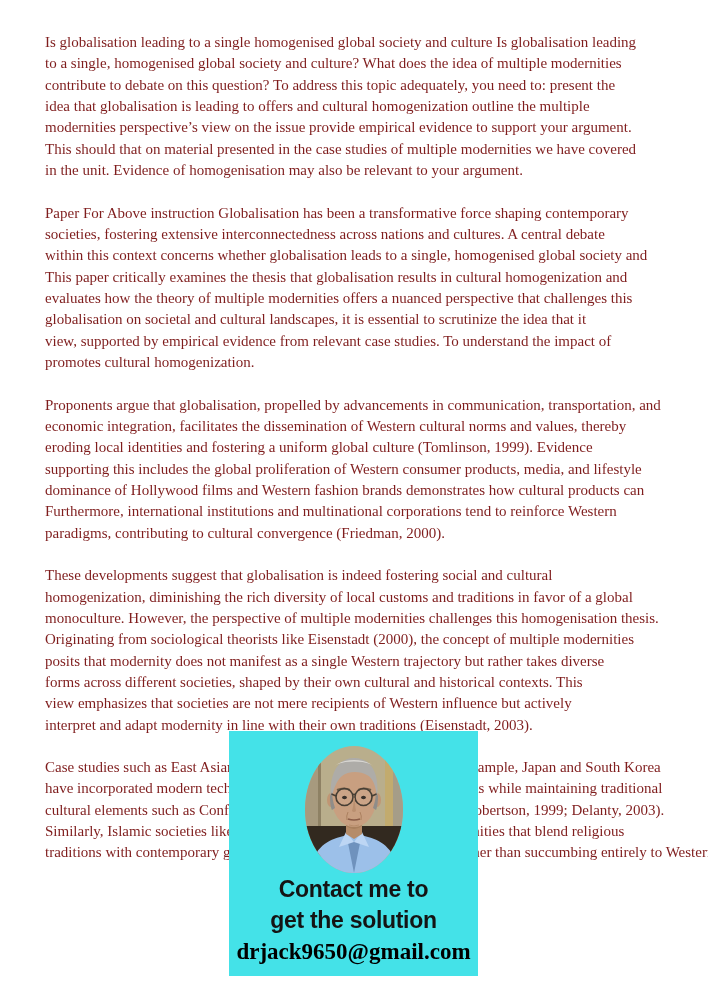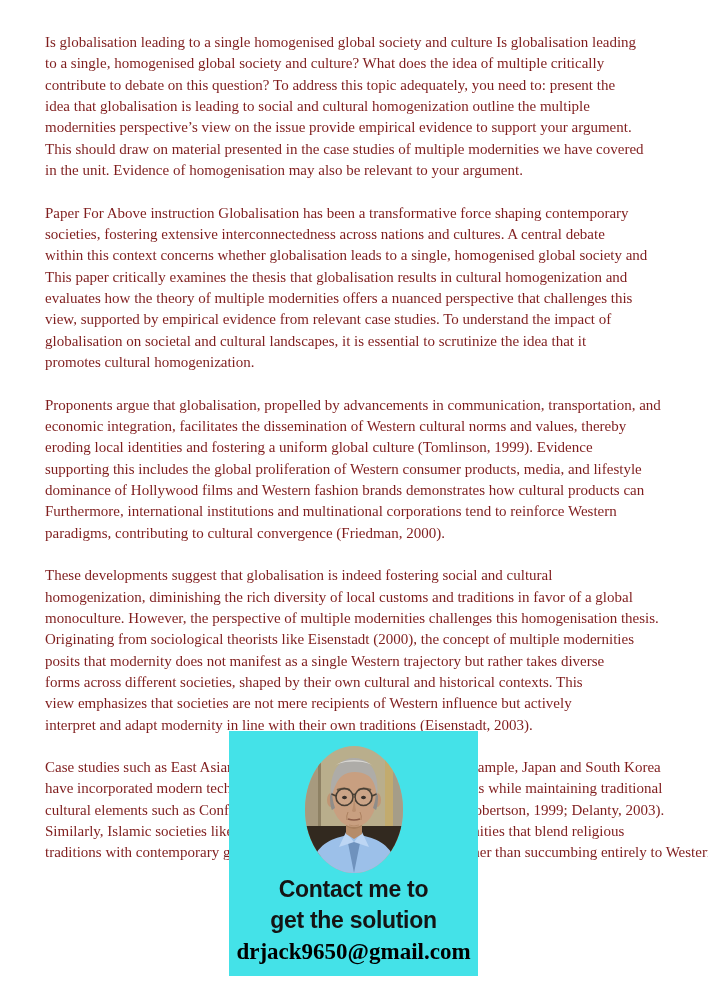--- a/index.html
+++ b/index.html
@@ -58,35 +58,35 @@
   }
 </style>
 </head>
 <body>
 
 <div class="page" style="background: rgb(255, 255, 255);">
 
   <div class="doc" style="color: #7f1d1d;">
       <div class="para">
         <div class="line">Is globalisation leading to a single homogenised global society and culture Is globalisation leading</div>
-        <div class="line">to a single, homogenised global society and culture? What does the idea of multiple critically</div>
+        <div class="line">to a single, homogenised global society and culture? What does the idea of multiple modernities</div>
         <div class="line">contribute to debate on this question? To address this topic adequately, you need to: present the</div>
-        <div class="line">idea that globalisation is leading to social and cultural homogenization outline the multiple</div>
+        <div class="line">idea that globalisation is leading to offers and cultural homogenization outline the multiple</div>
         <div class="line">modernities perspective’s view on the issue provide empirical evidence to support your argument.</div>
-        <div class="line">This should draw on material presented in the case studies of multiple modernities we have covered</div>
+        <div class="line">This should that on material presented in the case studies of multiple modernities we have covered</div>
         <div class="line">in the unit. Evidence of homogenisation may also be relevant to your argument.</div>
       </div>
       <div class="para">
         <div class="line">Paper For Above instruction Globalisation has been a transformative force shaping contemporary</div>
         <div class="line">societies, fostering extensive interconnectedness across nations and cultures. A central debate</div>
         <div class="line">within this context concerns whether globalisation leads to a single, homogenised global society and</div>
         <div class="line">This paper critically examines the thesis that globalisation results in cultural homogenization and</div>
         <div class="line">evaluates how the theory of multiple modernities offers a nuanced perspective that challenges this</div>
+        <div class="line">globalisation on societal and cultural landscapes, it is essential to scrutinize the idea that it</div>
         <div class="line">view, supported by empirical evidence from relevant case studies. To understand the impact of</div>
-        <div class="line">globalisation on societal and cultural landscapes, it is essential to scrutinize the idea that it</div>
         <div class="line">promotes cultural homogenization.</div>
       </div>
       <div class="para">
         <div class="line">Proponents argue that globalisation, propelled by advancements in communication, transportation, and</div>
         <div class="line">economic integration, facilitates the dissemination of Western cultural norms and values, thereby</div>
         <div class="line">eroding local identities and fostering a uniform global culture (Tomlinson, 1999). Evidence</div>
         <div class="line">supporting this includes the global proliferation of Western consumer products, media, and lifestyle</div>
         <div class="line">dominance of Hollywood films and Western fashion brands demonstrates how cultural products can</div>
         <div class="line">Furthermore, international institutions and multinational corporations tend to reinforce Western</div>
         <div class="line">paradigms, contributing to cultural convergence (Friedman, 2000).</div>

